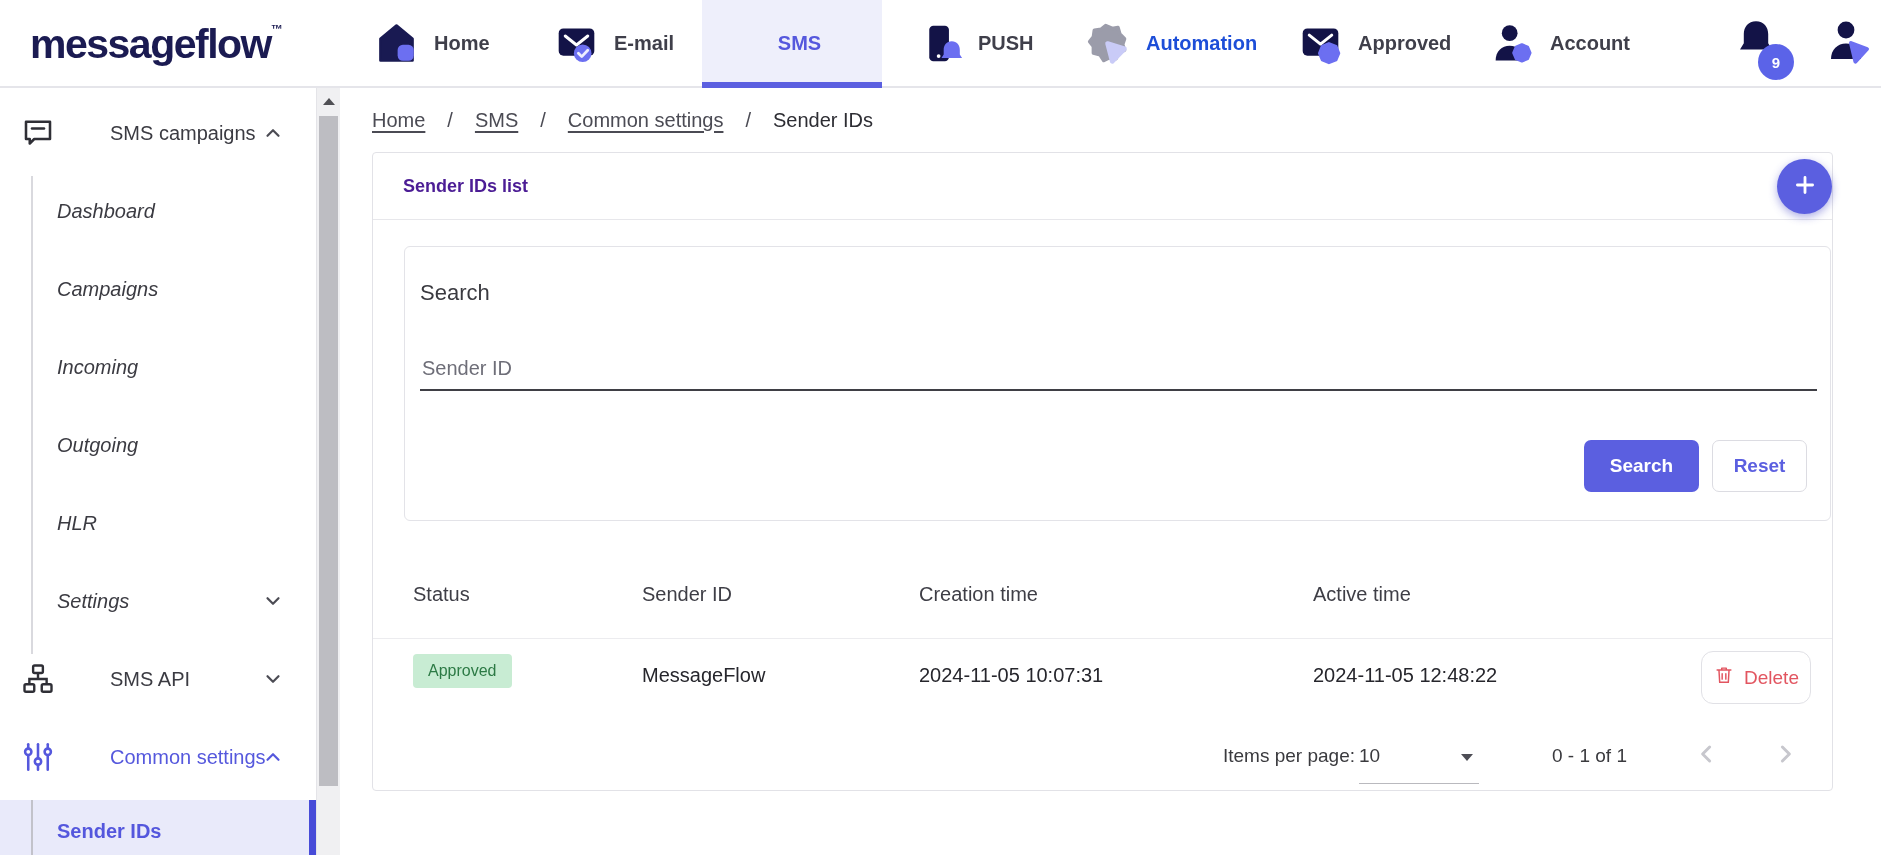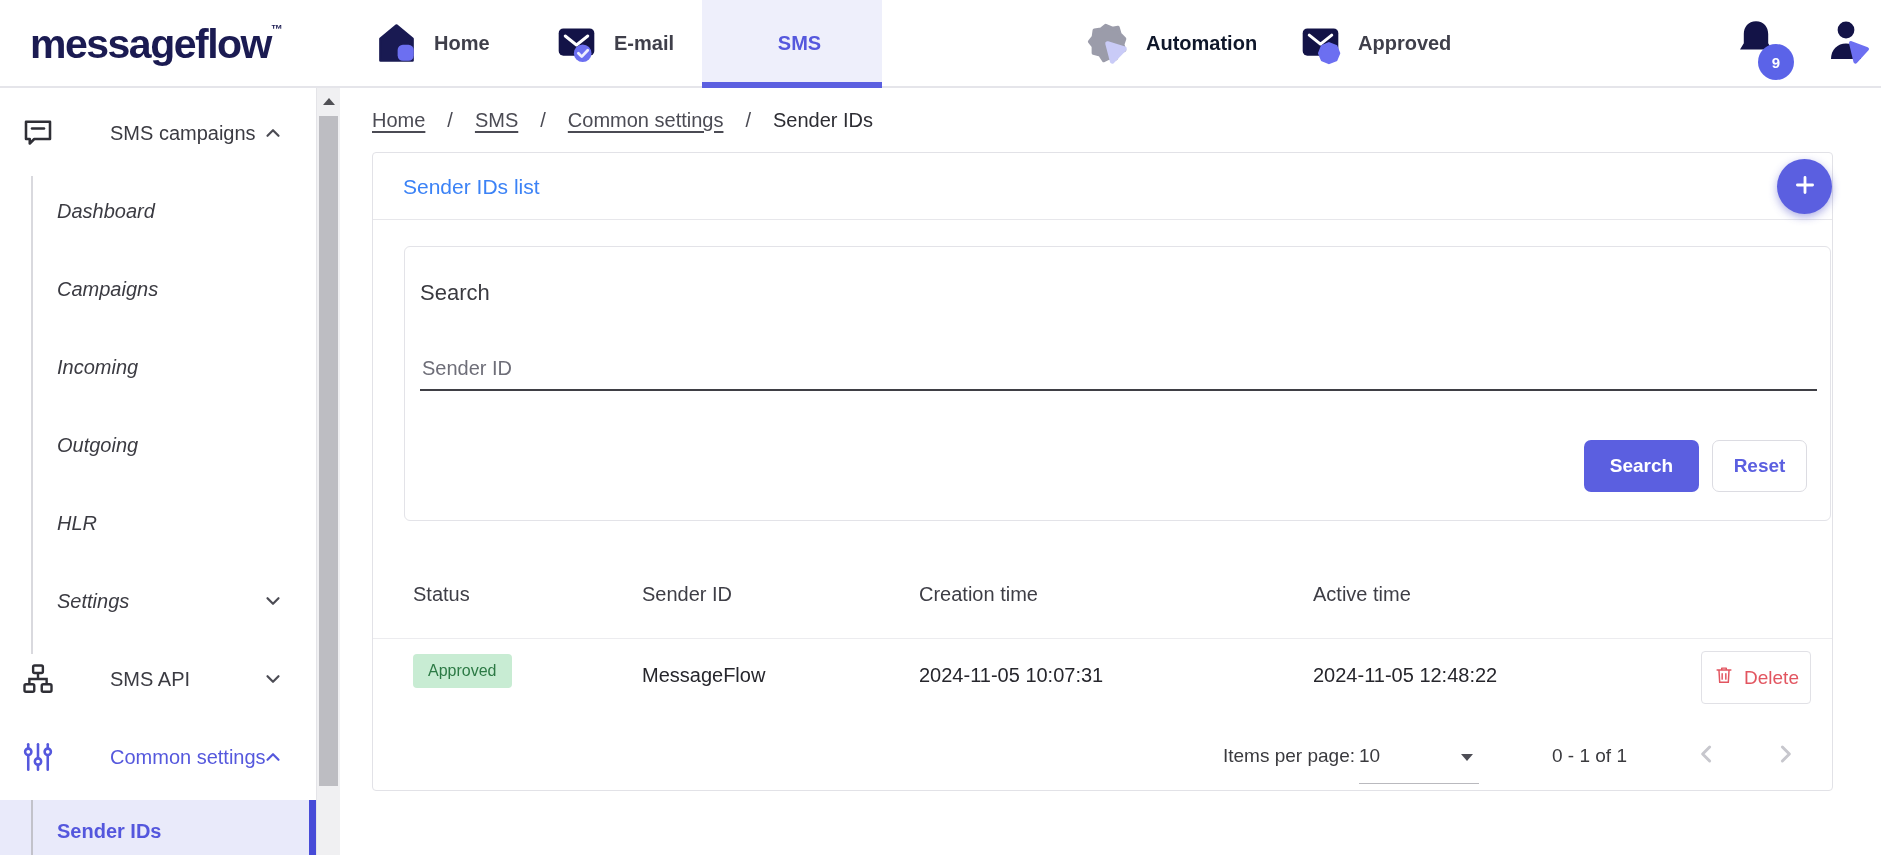--- a/index.html
+++ b/index.html
@@ -10,21 +10,21 @@
   .navbar { position:absolute; left:0; top:0; width:1881px; height:88px; background:#fff;
             border-bottom:2px solid #e5e5ea; z-index:5; }
   .logo { position:absolute; left:30px; top:0; height:88px; display:flex; align-items:center;
           color:#1b1b52; font-size:41px; letter-spacing:-1.5px; }
   .logo .lt { font-weight:600; }
   .logo .bd { font-weight:800; }
   .logo .tm { font-size:12px; font-weight:700; align-self:flex-start; margin-top:22px; letter-spacing:0; }
   .nav-item { position:absolute; top:0; height:86px; display:flex; align-items:center; gap:15px; cursor:pointer; }
   .nav-item .nav-ic svg { width:45px; height:45px; display:block; }
   .nav-label { font-size:20px; font-weight:600; color:#3f3f4a; }
-  .nav-label.dis { color:#0f172a; }
+  .nav-label.dis { color:#1d4ed8; }
   .nav-tab-active { position:absolute; left:702px; top:0; width:180px; height:86px; background:#eeeffb; }
   .nav-tab-active .inner { position:absolute; left:0; top:0; width:100%; height:100%;
             display:flex; align-items:center; justify-content:center; gap:15px; }
   .nav-tab-active .nav-label { color:#5558dd; }
   .tab-underline { position:absolute; left:0; bottom:-2px; width:100%; height:6px; background:#5b5fe0; }
   .bell-wrap { position:absolute; left:1732px; top:16px; width:62px; height:62px; cursor:pointer; }
   .bell-wrap svg { width:48px; height:48px; }
   .badge { position:absolute; left:26px; top:28px; width:36px; height:36px; border-radius:50%;
            background:#5b63e8; color:#fff; font-size:15px; font-weight:700;
            display:flex; align-items:center; justify-content:center; }
@@ -61,21 +61,21 @@
   .breadcrumb { position:absolute; left:32px; top:18px; height:28px; display:flex; align-items:center;
                 gap:22px; font-size:20px; color:#4b4b54; }
   .crumb-link { text-decoration:underline; text-underline-offset:4px; cursor:pointer; color:#4b4b54; }
   .crumb-sep { color:#4b4b54; }
   .crumb-current { color:#2d2d33; }
 
   .card { position:absolute; left:32px; top:64px; width:1461px; height:639px; background:#fff;
           border:1px solid #e2e2e7; border-radius:4px; }
   .card-header { position:absolute; left:0; top:0; width:100%; height:67px; border-bottom:1px solid #e7e7eb; }
   .card-title { position:absolute; left:30px; top:0; height:67px; display:flex; align-items:center;
-                font-size:21px; font-weight:400; color:#3b82f6; }
+                font-size:18px; font-weight:700; color:#4c1d95; }
   .fab { position:absolute; left:1404px; top:6px; width:55px; height:55px; border-radius:50%;
          background:#5b5fe0; box-shadow:0 3px 8px rgba(70,74,200,.45); border:none; cursor:pointer;
          display:flex; align-items:center; justify-content:center; }
   .fab svg { width:26px; height:26px; }
 
   .search-card { position:absolute; left:31px; top:93px; width:1427px; height:275px;
                  border:1px solid #e3e3e8; border-radius:6px; background:#fff; }
   .search-title { position:absolute; left:15px; top:33px; font-size:22px; color:#3a3a40; }
   .search-input { position:absolute; left:15px; top:100px; width:1397px; height:44px; border:none;
                   border-bottom:2px solid #3f3f45; font-size:20px; color:#2d2d33; outline:none;
@@ -87,21 +87,21 @@
   .btn-reset { position:absolute; left:1307px; top:193px; width:95px; height:52px; background:#fff;
                color:#5b5fe0; font-size:19px; font-weight:700; border:1px solid #dcdce2; border-radius:7px;
                cursor:pointer; font-family:"Liberation Sans",sans-serif; }
 
   .th { position:absolute; top:430px; font-size:20px; color:#3e3e46; white-space:nowrap; }
   .row-divider { position:absolute; left:0; top:485px; width:100%; height:1px; background:#ececef; }
   .status-badge { position:absolute; left:40px; top:501px; background:#c8ecd3; color:#2c7a45;
                   font-size:16px; padding:8px 15px; border-radius:4px; }
   .td { position:absolute; top:511px; font-size:20px; color:#26262c; white-space:nowrap; }
   .btn-delete { position:absolute; left:1328px; top:498px; width:110px; height:53px; background:#fff;
-                border:1px solid #e1e1e6; border-radius:4px; cursor:pointer; display:flex;
+                border:1px solid #e1e1e6; border-radius:12px; cursor:pointer; display:flex;
                 align-items:center; justify-content:center; gap:9px; color:#e25560; font-size:19px;
                 font-family:"Liberation Sans",sans-serif; }
   .btn-delete svg { width:22px; height:22px; }
 
   .pag-label { position:absolute; left:850px; top:592px; font-size:19px; color:#3a3a3e; }
   .pag-select { position:absolute; left:986px; top:585px; width:120px; height:40px; cursor:pointer; }
   .pag-value { position:absolute; left:0; top:7px; font-size:19px; color:#3a3a3e; }
   .pag-arrow { position:absolute; left:102px; top:16px; width:0; height:0;
                border-left:6px solid transparent; border-right:6px solid transparent;
                border-top:7px solid #4d4d55; }
@@ -155,20 +155,30 @@
               <path d="M5.5 14.5 v5.5 l5.5-5 z" fill="#131347"></path>
               <rect x="13" y="11" width="8" height="8" rx="2.6" fill="#9a9cf5"></rect>
               <rect x="10.8" y="13.2" width="8" height="8" rx="2.6" fill="#6c6ff1"></rect>
             </svg>
         </span>
         <span class="nav-label">SMS</span>
       </div>
       <div class="tab-underline"></div>
     </div>
 
+    <div class="nav-item" style="left:918px">
+      <span class="nav-ic">
+        <svg viewBox="0 0 24 24">
+            <rect x="6" y="2.5" width="10.5" height="19" rx="2.2" fill="#131347"></rect>
+            <circle cx="11" cy="18.7" r="1" fill="#fff"></circle>
+            <path d="M18 10.8 c-2.7 0-4.3 2-4.3 4.6 v2.5 l-1.2 1.8 h11 l-1.2-1.8 v-2.5 c0-2.6-1.6-4.6-4.3-4.6z" fill="#6c6ff1"></path>
+          </svg>
+      </span>
+      <span class="nav-label">PUSH</span>
+    </div>
 
     <div class="nav-item" style="left:1086px">
       <span class="nav-ic">
         <svg viewBox="0 0 24 24">
             <polygon points="10.5,2.5 14,4 17,3.5 18,7 20.5,9.5 19.5,12.5 20.5,15.5 17.5,17 16,20 12.5,19.5 9.5,21 7.5,18 4,17 4,13.5 2,11 4,8.5 4.5,5 8,4.5" fill="#9b9caa" stroke="#9b9caa" stroke-width="2" stroke-linejoin="round"></polygon>
             <path d="M11.5 12 l9 2.8 -6.5 6.7 z" fill="#c9cbf7" stroke="#c9cbf7" stroke-width="2.5" stroke-linejoin="round"></path>
           </svg>
       </span>
       <span class="nav-label dis">Automation</span>
     </div>
@@ -177,20 +187,30 @@
       <span class="nav-ic">
         <svg viewBox="0 0 24 24">
             <rect x="2.5" y="4" width="19" height="14.5" rx="2.5" fill="#131347"></rect>
             <polyline points="6,7.5 12,12.3 18,7.5" fill="none" stroke="#fff" stroke-width="1.6" stroke-linecap="round" stroke-linejoin="round"></polyline>
             <polygon points="16.5,12 20.3,13.5 21.8,17.2 20.3,20.8 16.5,22.3 12.9,20.8 11.4,17.2 12.9,13.5" fill="#6c6ff1" stroke="#6c6ff1" stroke-width="1.5" stroke-linejoin="round"></polygon>
           </svg>
       </span>
       <span class="nav-label">Approved</span>
     </div>
 
+    <div class="nav-item" style="left:1490px">
+      <span class="nav-ic">
+        <svg viewBox="0 0 24 24">
+            <circle cx="10.5" cy="6.5" r="4.2" fill="#131347"></circle>
+            <path d="M3 21 c0-4.8 3.3-7.8 7.5-7.8 s7.5 3 7.5 7.8 z" fill="#131347"></path>
+            <polygon points="17,12.6 20.1,13.9 21.4,17 20.1,20.1 17,21.4 13.9,20.1 12.6,17 13.9,13.9" fill="#6c6ff1" stroke="#6c6ff1" stroke-width="1.5" stroke-linejoin="round"></polygon>
+          </svg>
+      </span>
+      <span class="nav-label">Account</span>
+    </div>
 
     <div class="bell-wrap">
       <span>
         <svg viewBox="0 0 24 24">
             <path d="M12 2.6 c-3.9 0-6.1 2.9-6.1 6.4 v4.6 l-1.9 3.1 h16 l-1.9-3.1 V9 c0-3.5-2.2-6.4-6.1-6.4z" fill="#131347"></path>
           </svg>
       </span>
       <div class="badge">9</div>
     </div>
 

